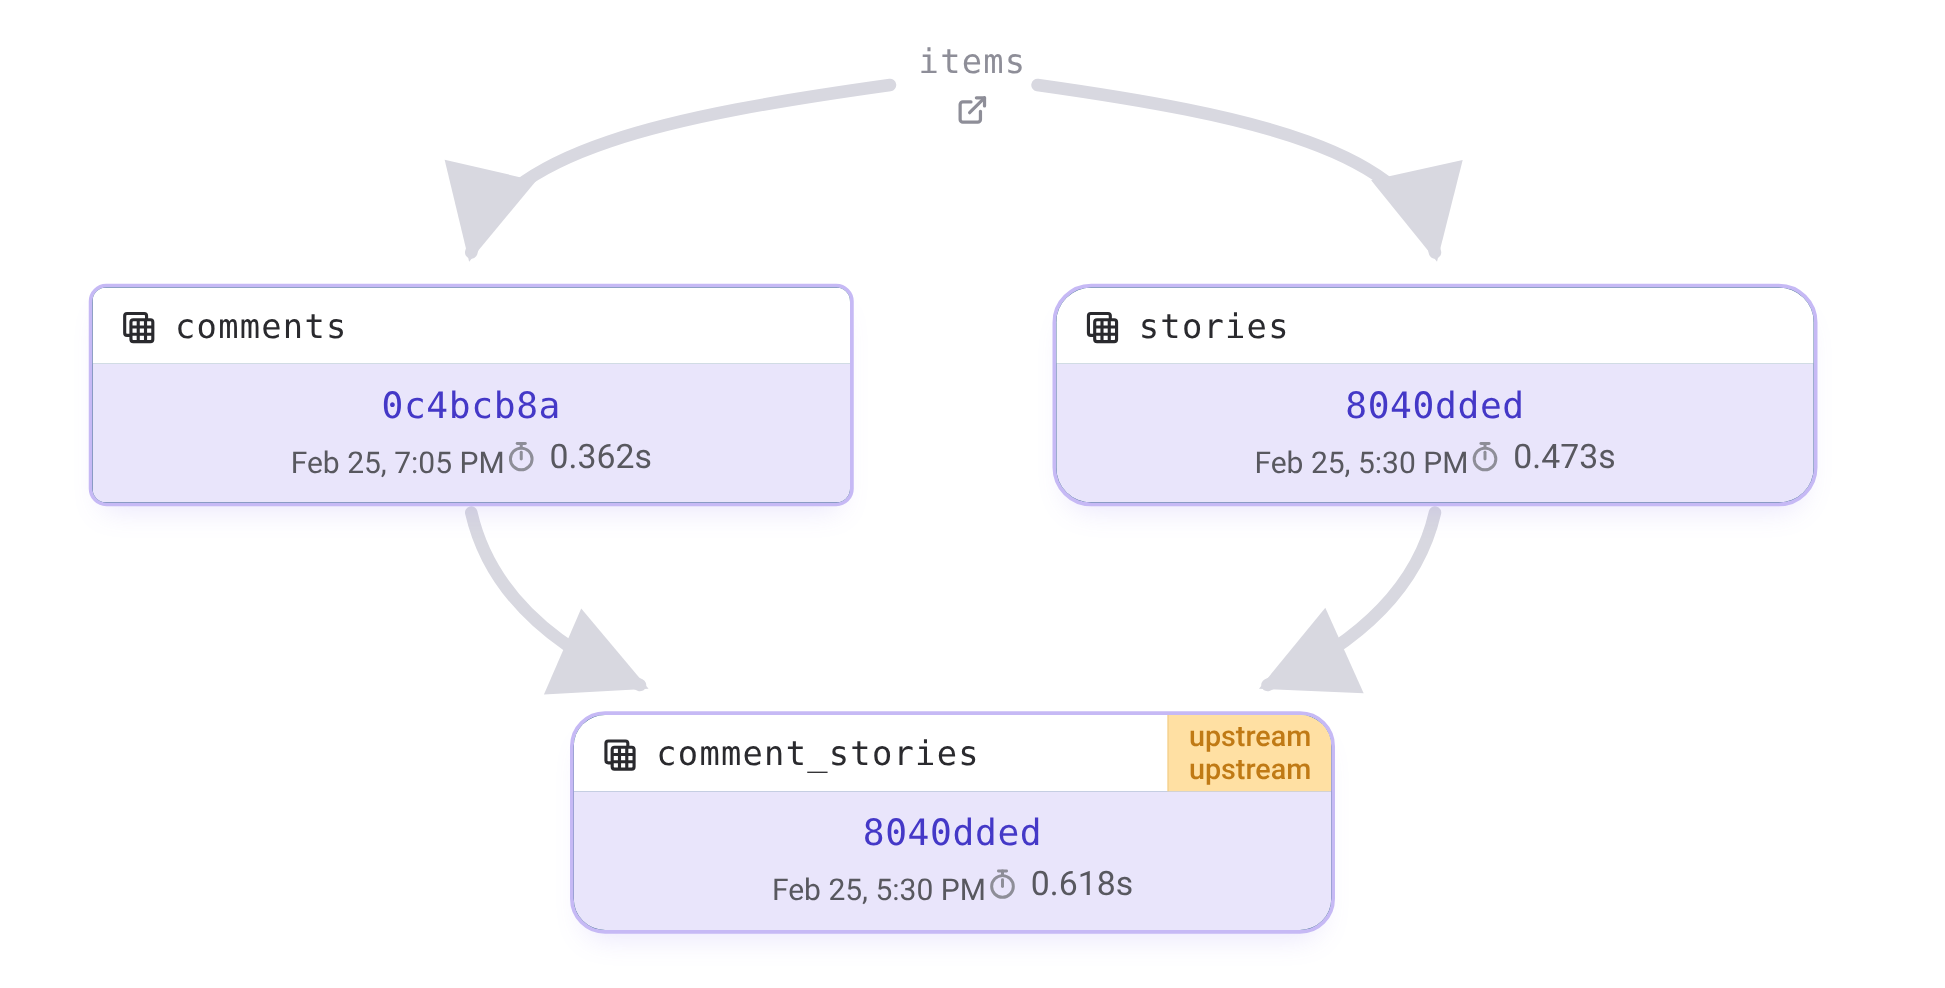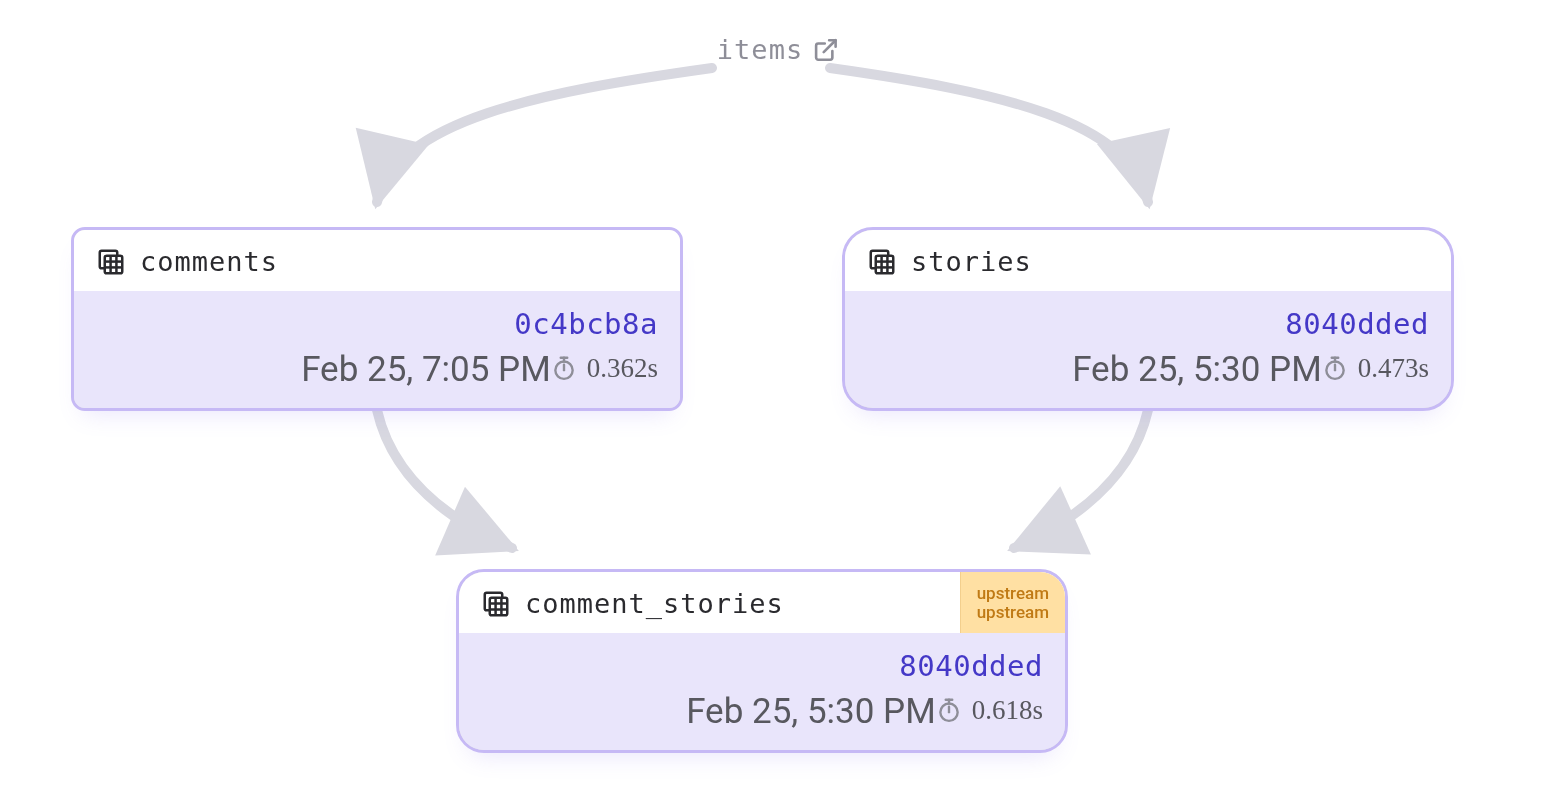--- a/index.html
+++ b/index.html
@@ -20,28 +20,29 @@
     top: 34px;
     left: 50%;
     transform: translateX(-50%);
     display: flex;
     align-items: center;
     gap: 10px;
     color: #8e8e98;
     font-size: 27px;
     letter-spacing: 1px;
     text-decoration: none;
+    flex-direction: column;
   }
   .root-link .ext-icon svg { display: block; }
   .card {
     position: absolute;
     width: 612px;
     border: 3px solid #c6b9f5;
     border-radius: 14px;
-    background: #e5e5e5;
+    background: #0c4a6e;
     box-shadow: 0 14px 24px -12px rgba(127,103,240,0.18);
     overflow: hidden;
   }
   .card-header {
     display: flex;
     align-items: center;
     gap: 14px;
     padding: 16px 22px 14px;
     background: #fff;
     position: relative;
@@ -51,58 +52,57 @@
     letter-spacing: 1px;
     color: #2a2a2e;
   }
   .badge {
     position: absolute;
     right: 0;
     top: 0;
     bottom: 0;
     background: #ffe0a3;
     color: #c07a15;
-    font-size: 17px;
+    font-size: 23px;
     line-height: 1.1;
     font-weight: 500;
     padding: 8px 16px;
     text-align: center;
     display: flex;
     flex-direction: column;
     justify-content: center;
     border-left: 1px solid #f3cf8d;
     align-items: center;
   }
   .card-body {
     background: #e9e5fb;
     padding: 16px 22px 18px;
   }
   .row {
     display: flex;
-    justify-content: flex-end;
+    justify-content: center;
     align-items: baseline;
   }
   .row + .row { margin-top: 8px; }
   .hash {
     font-size: 29px;
     color: #4438c7;
     font-weight: 500;
     letter-spacing: 0.5px;
   }
   .timestamp {
-    font-size: 35px;
+    font-size: 24px;
     color: #58585f;
   }
   .duration-wrap {
     display: flex;
     align-items: center;
     gap: 10px;
     font-size: 27px;
     color: #58585f;
-    font-family: Liberation Serif, serif;
   }
   .duration-wrap svg { display: block; flex: 0 0 auto; }
   .table-icon svg { display:block; }
 
   #card-comments { top: 227px; left: 71px; }
   #card-stories  { top: 227px; left: 842px; border-radius: 31px; }
   #card-comment-stories { top: 569px; left: 456px; border-radius: 28px; }
 
   svg.edges {
     position: absolute;

